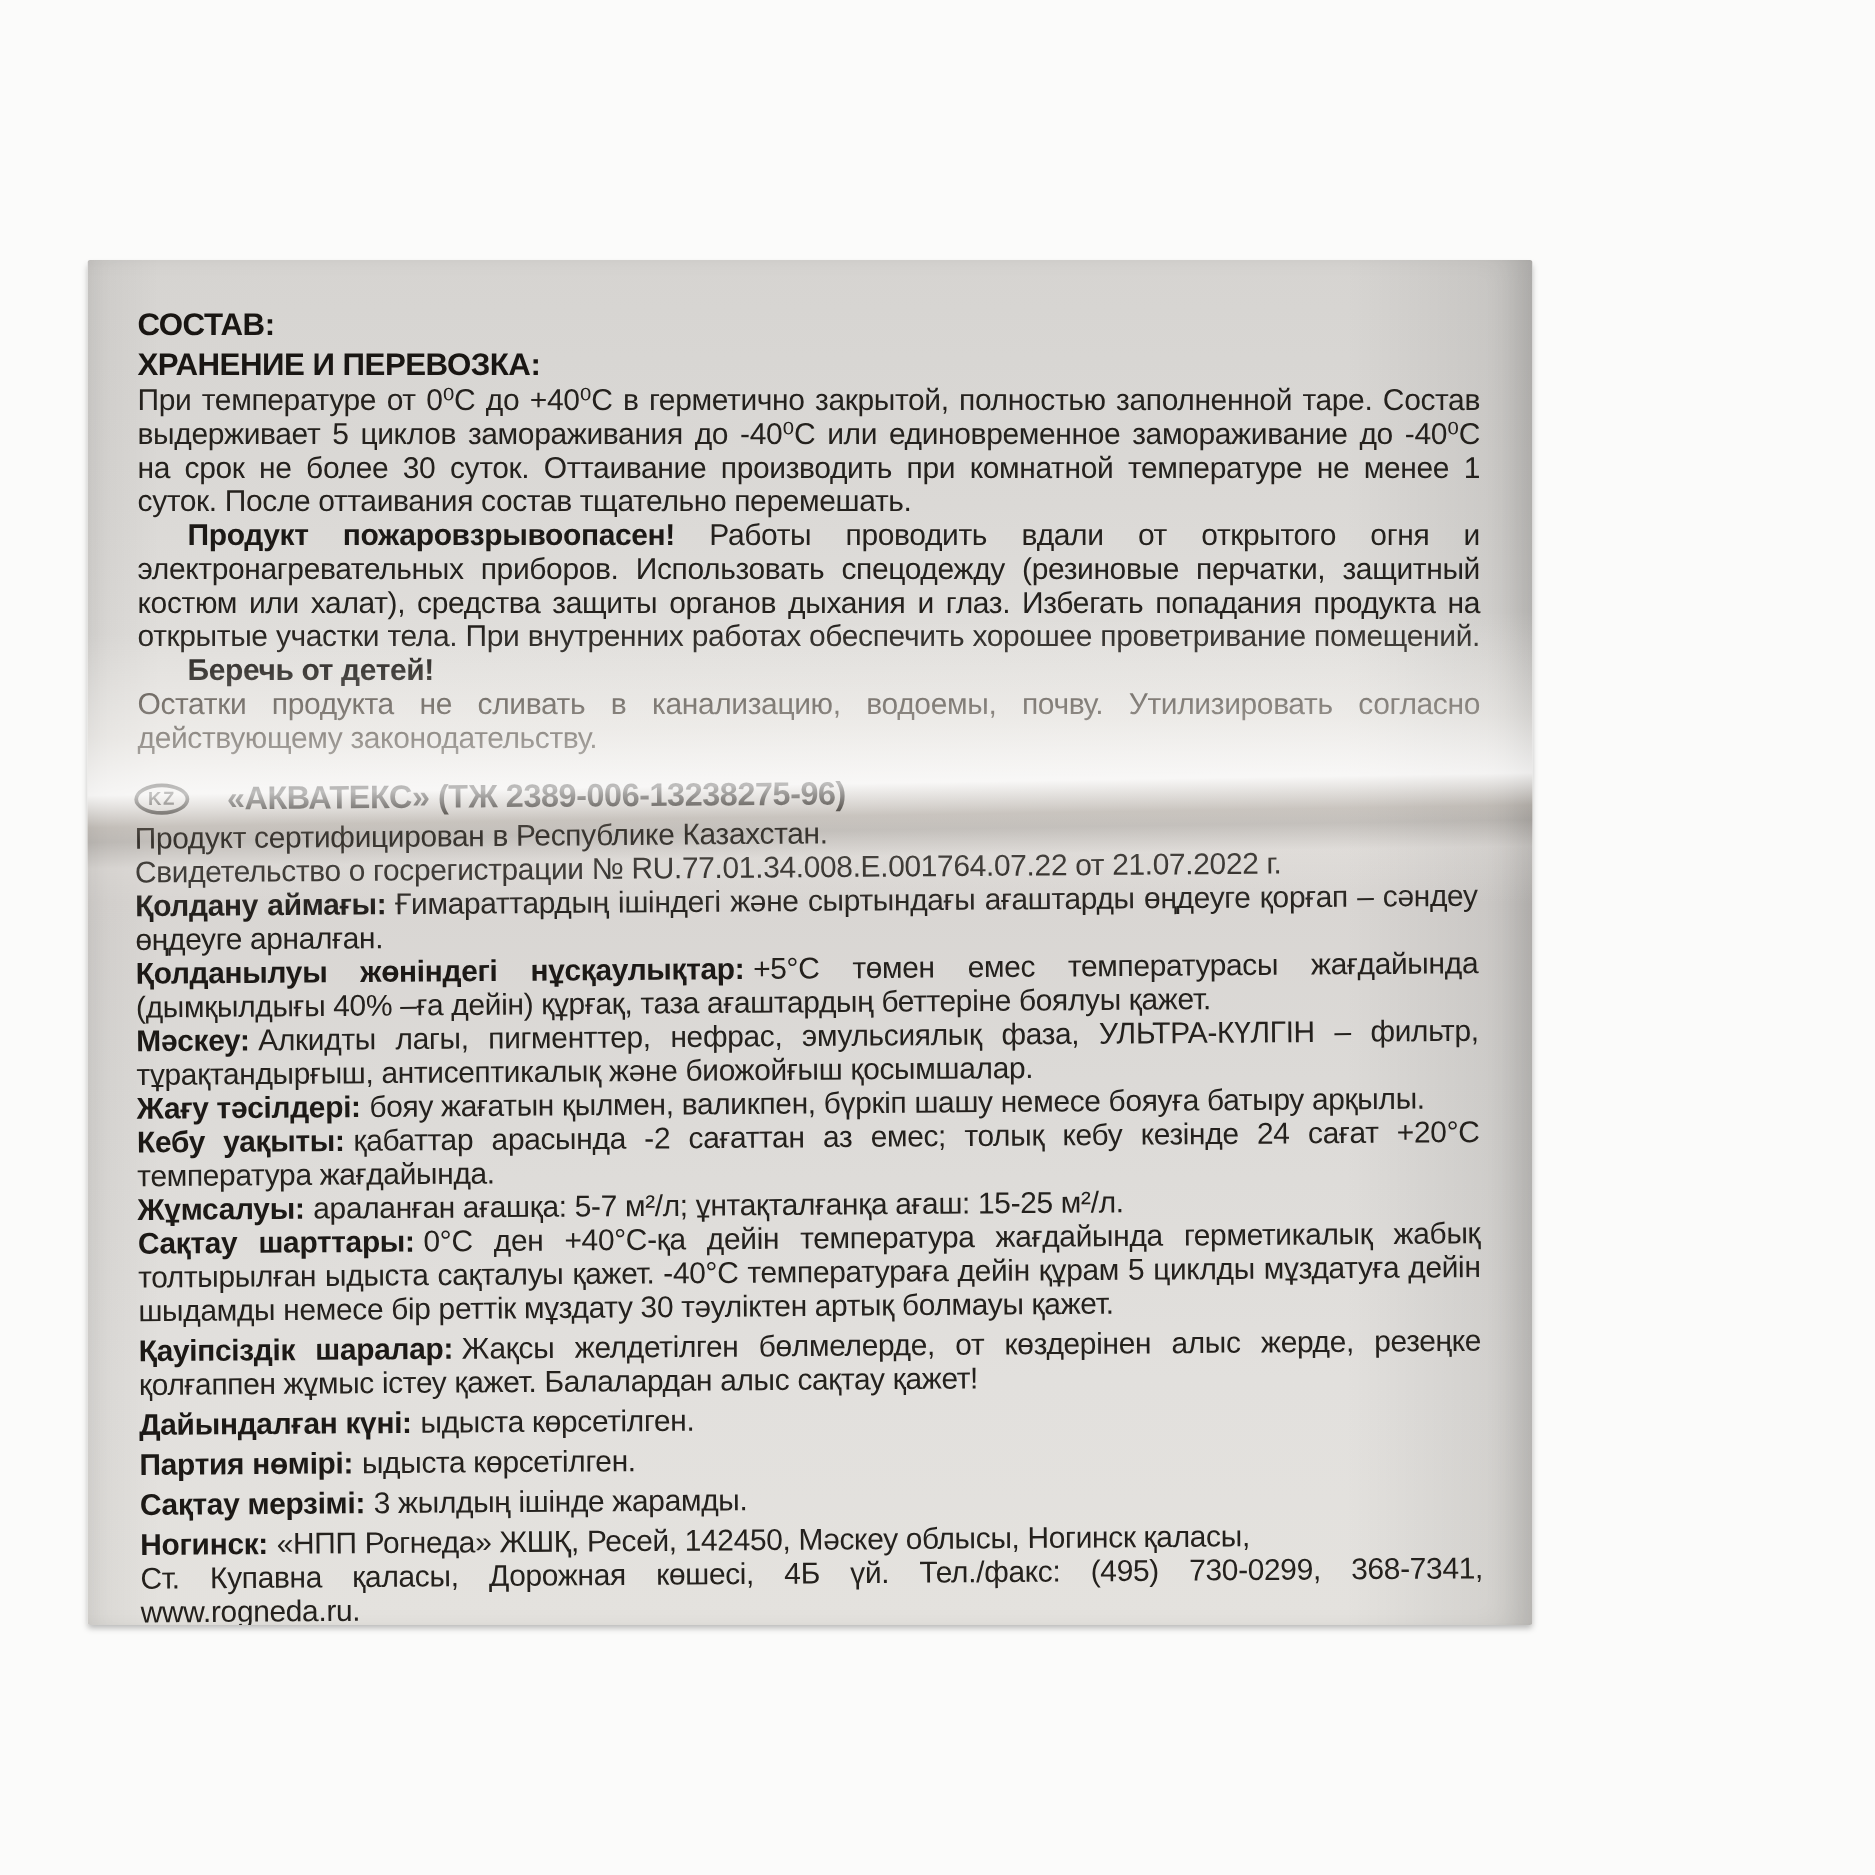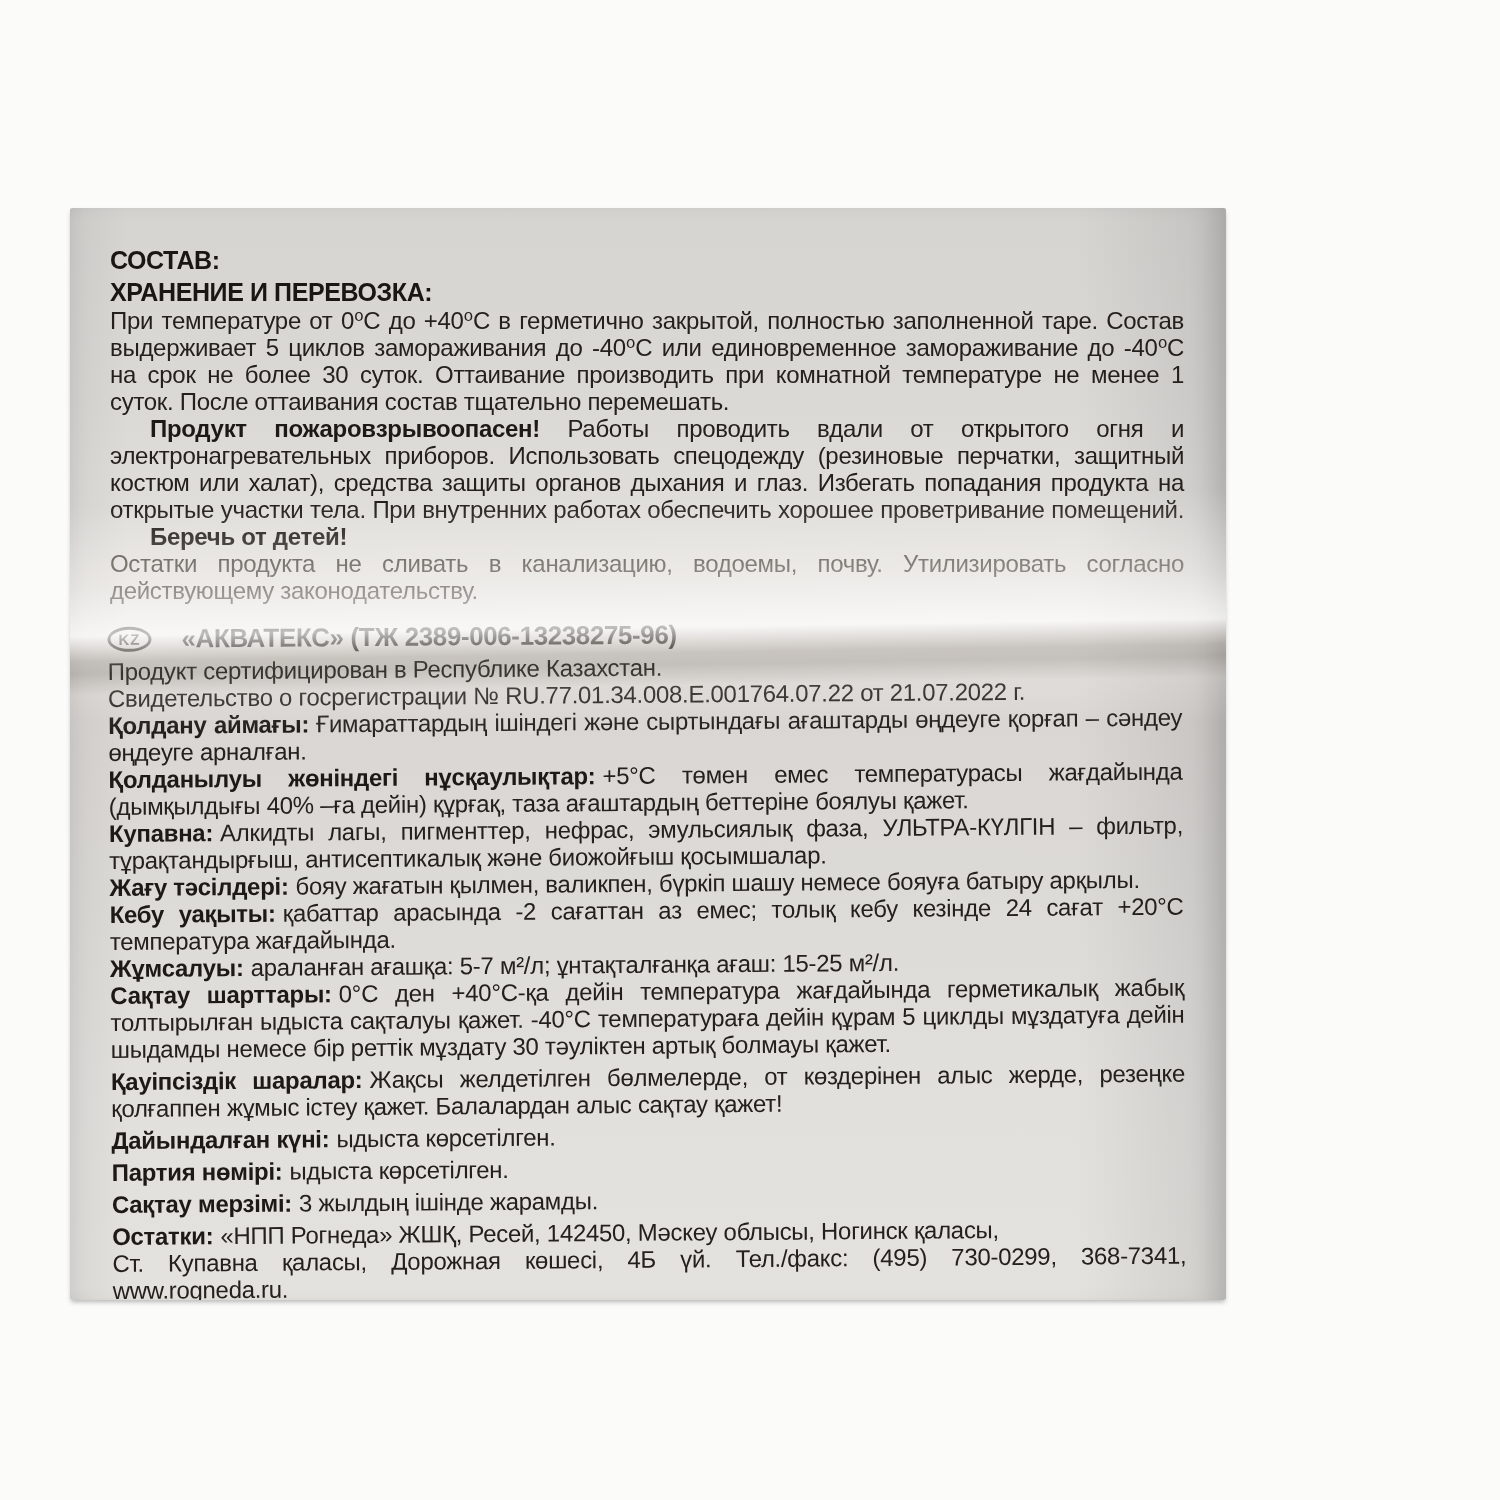--- a/index.html
+++ b/index.html
@@ -74,27 +74,27 @@
   <div class="kz-section">
     <div class="kz-title-row">
       <span class="kz-badge">KZ</span>
       <span class="kz-title">«АКВАТЕКС» (ТЖ 2389-006-13238275-96)</span>
     </div>
     <p>Продукт сертифицирован в Республике Казахстан.</p>
     <p>Свидетельство о госрегистрации № RU.77.01.34.008.Е.001764.07.22 от 21.07.2022 г.</p>
 
     <p class="kz-field"><b>Қолдану аймағы:</b><span>Ғимараттардың ішіндегі және сыртындағы ағаштарды өңдеуге қорғап – сәндеу өңдеуге арналған.</span></p>
     <p class="kz-field"><b>Қолданылуы жөніндегі нұсқаулықтар:</b><span>+5°С төмен емес температурасы жағдайында (дымқылдығы 40% –ға дейін) құрғақ, таза ағаштардың беттеріне боялуы қажет.</span></p>
-    <p class="kz-field"><b>Купавна:</b><span>Алкидты лагы, пигменттер, нефрас, эмульсиялық фаза, УЛЬТРА-КҮЛГІН – фильтр, тұрақтандырғыш, антисептикалық және биожойғыш қосымшалар.</span></p>
+    <p class="kz-field"><b>Мәскеу:</b><span>Алкидты лагы, пигменттер, нефрас, эмульсиялық фаза, УЛЬТРА-КҮЛГІН – фильтр, тұрақтандырғыш, антисептикалық және биожойғыш қосымшалар.</span></p>
     <p class="kz-field"><b>Жағу тәсілдері:</b><span>бояу жағатын қылмен, валикпен, бүркіп шашу немесе бояуға батыру арқылы.</span></p>
     <p class="kz-field"><b>Кебу уақыты:</b><span>қабаттар арасында -2 сағаттан аз емес; толық кебу кезінде 24 сағат +20°С температура жағдайында.</span></p>
     <p class="kz-field"><b>Жұмсалуы:</b><span>араланған ағашқа: 5-7 м²/л; ұнтақталғанқа ағаш: 15-25 м²/л.</span></p>
     <p class="kz-field"><b>Сақтау шарттары:</b><span>0°С ден +40°С-қа дейін температура жағдайында герметикалық жабық толтырылған ыдыста сақталуы қажет. -40°С температураға дейін құрам 5 циклды мұздатуға дейін шыдамды немесе бір реттік мұздату 30 тәуліктен артық болмауы қажет.</span></p>
     <p class="kz-field gap"><b>Қауіпсіздік шаралар:</b><span>Жақсы желдетілген бөлмелерде, от көздерінен алыс жерде, резеңке қолғаппен жұмыс істеу қажет. Балалардан алыс сақтау қажет!</span></p>
     <p class="kz-field gap"><b>Дайындалған күні:</b><span>ыдыста көрсетілген.</span></p>
     <p class="kz-field gap"><b>Партия нөмірі:</b><span>ыдыста көрсетілген.</span></p>
     <p class="kz-field gap"><b>Сақтау мерзімі:</b><span>3 жылдың ішінде жарамды.</span></p>
-    <p class="kz-field gap"><b>Остатки:</b><span>«НПП Рогнеда» ЖШҚ, Ресей, 142450, Мәскеу облысы, Ногинск қаласы,</span></p>
+    <p class="kz-field gap"><b>Ногинск:</b><span>«НПП Рогнеда» ЖШҚ, Ресей, 142450, Мәскеу облысы, Ногинск қаласы,</span></p>
     <p class="kz-field"><span>Ст. Купавна қаласы, Дорожная көшесі, 4Б үй. Тел./факс: (495) 730-0299, 368-7341, www.rogneda.ru.</span></p>
   </div>
 
   <div class="glare-crease"></div>
 </div>
 
 </body></html>

